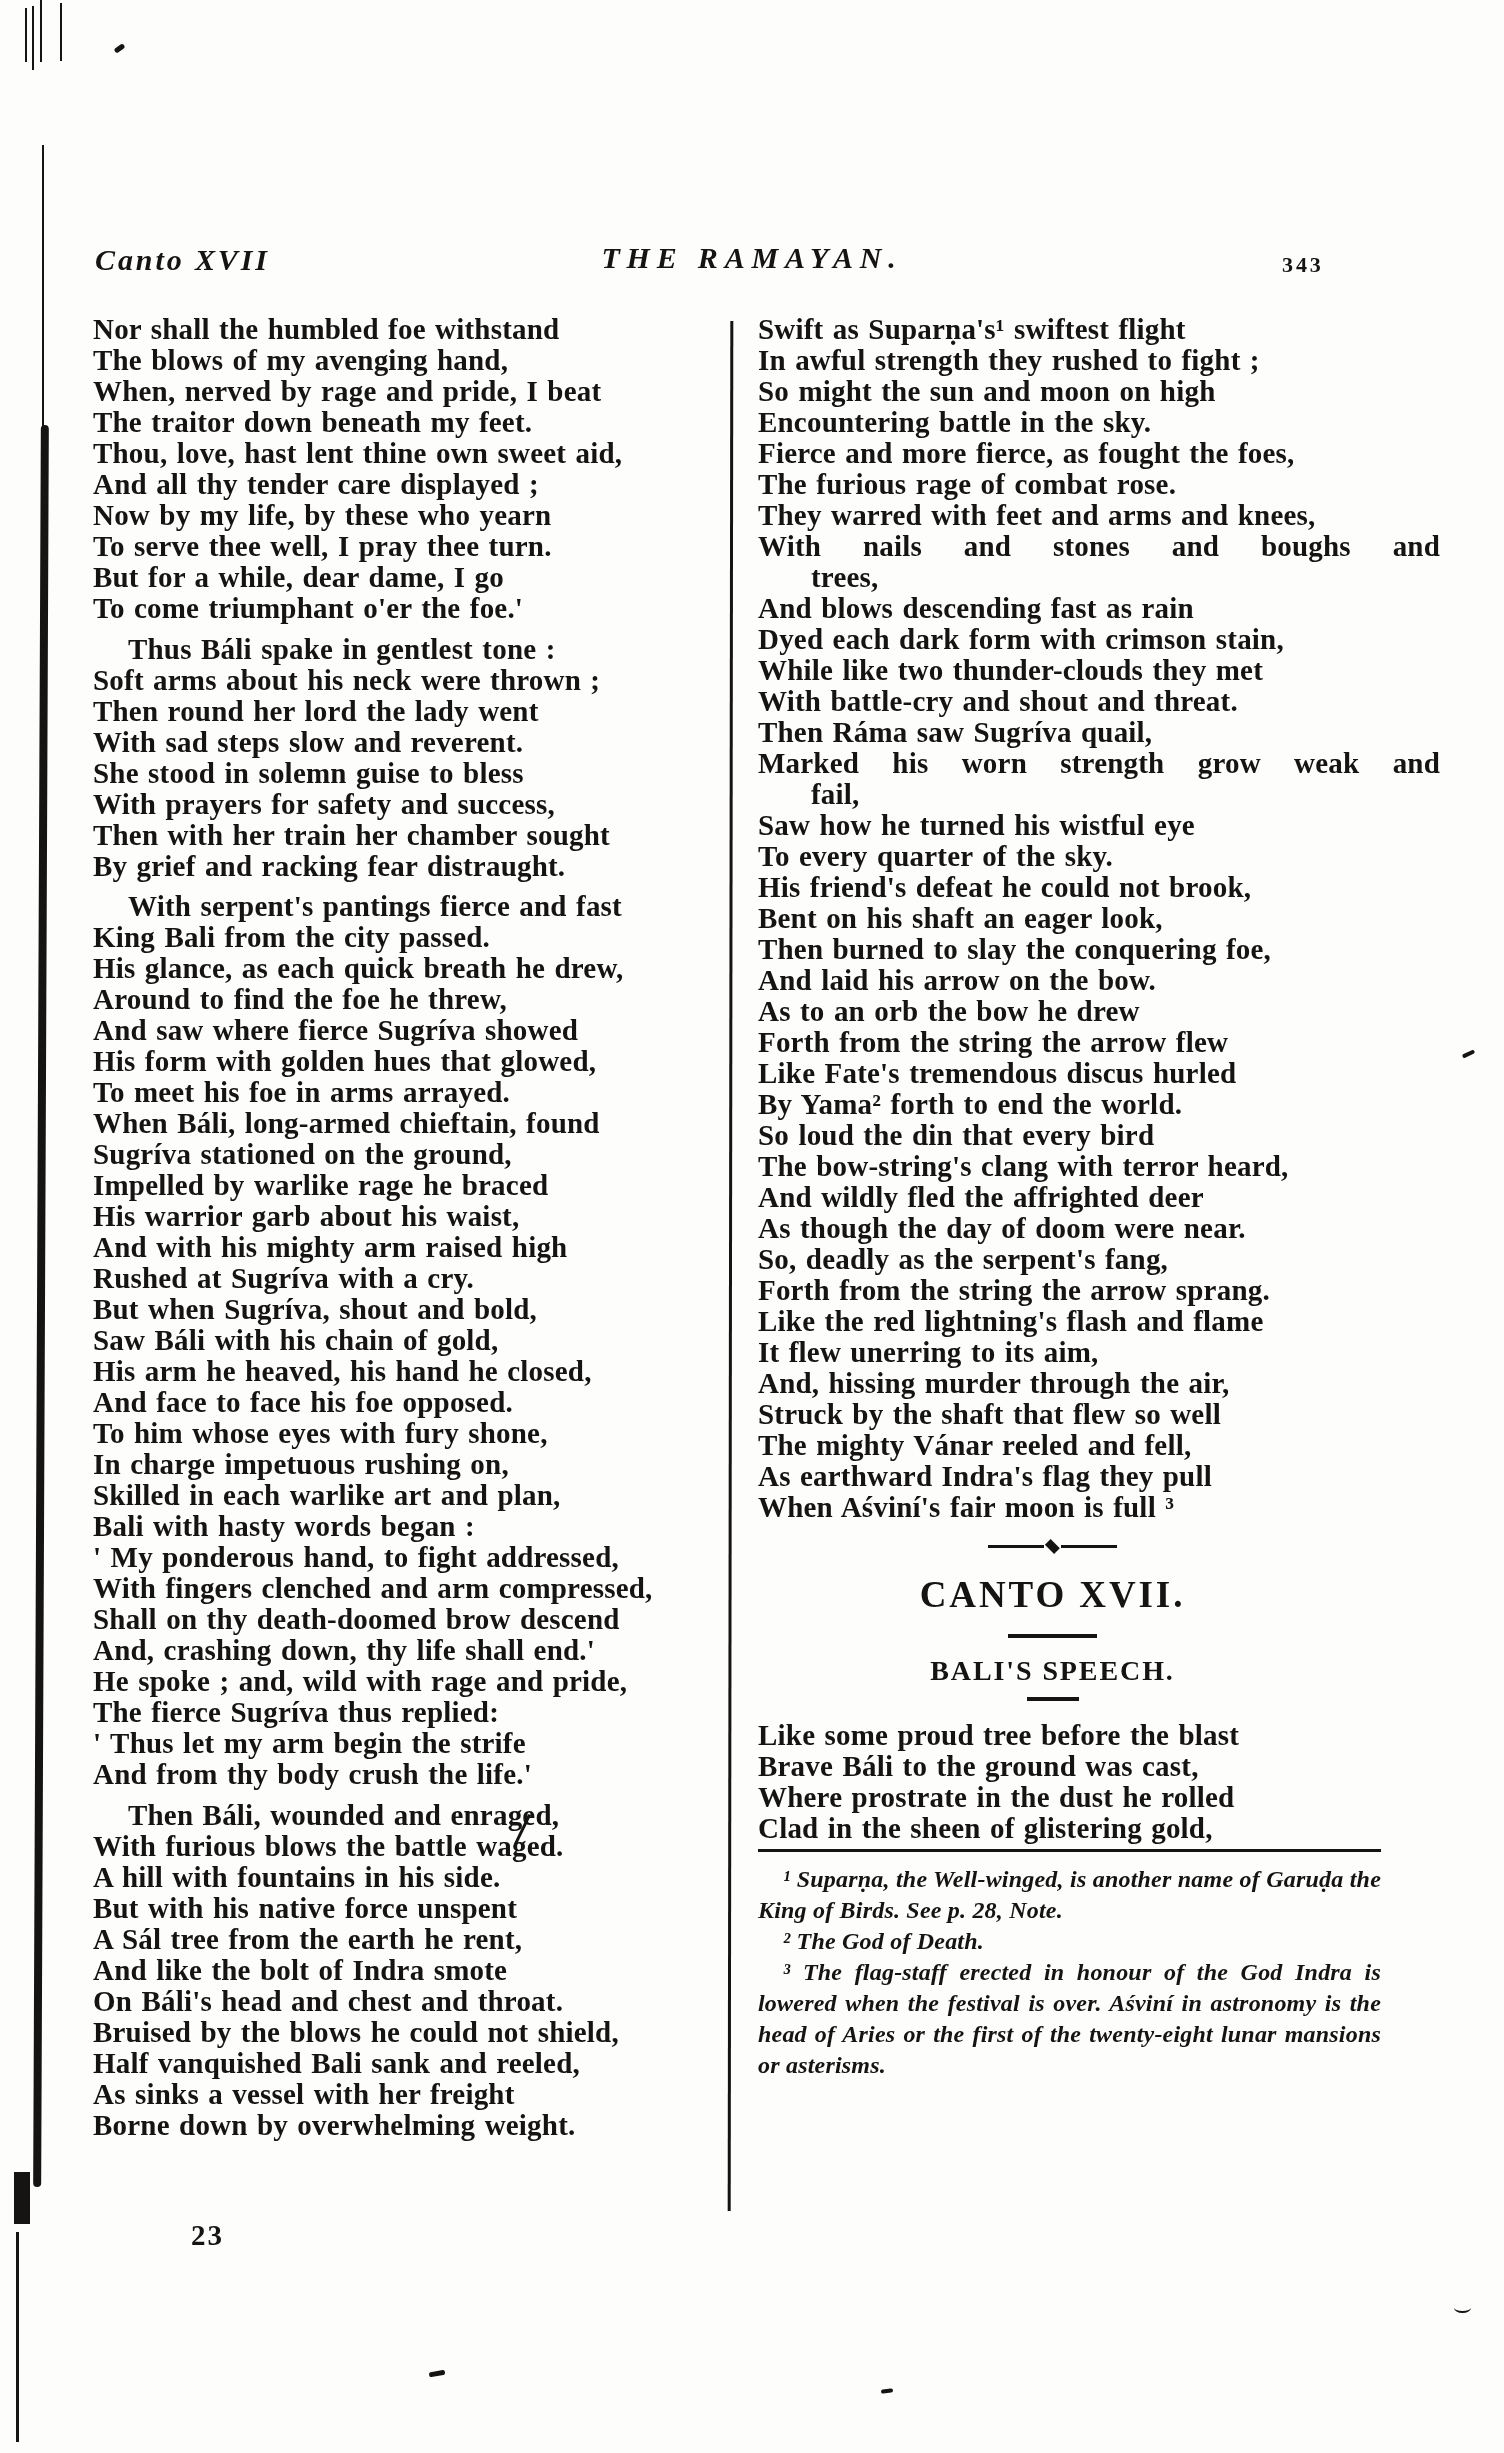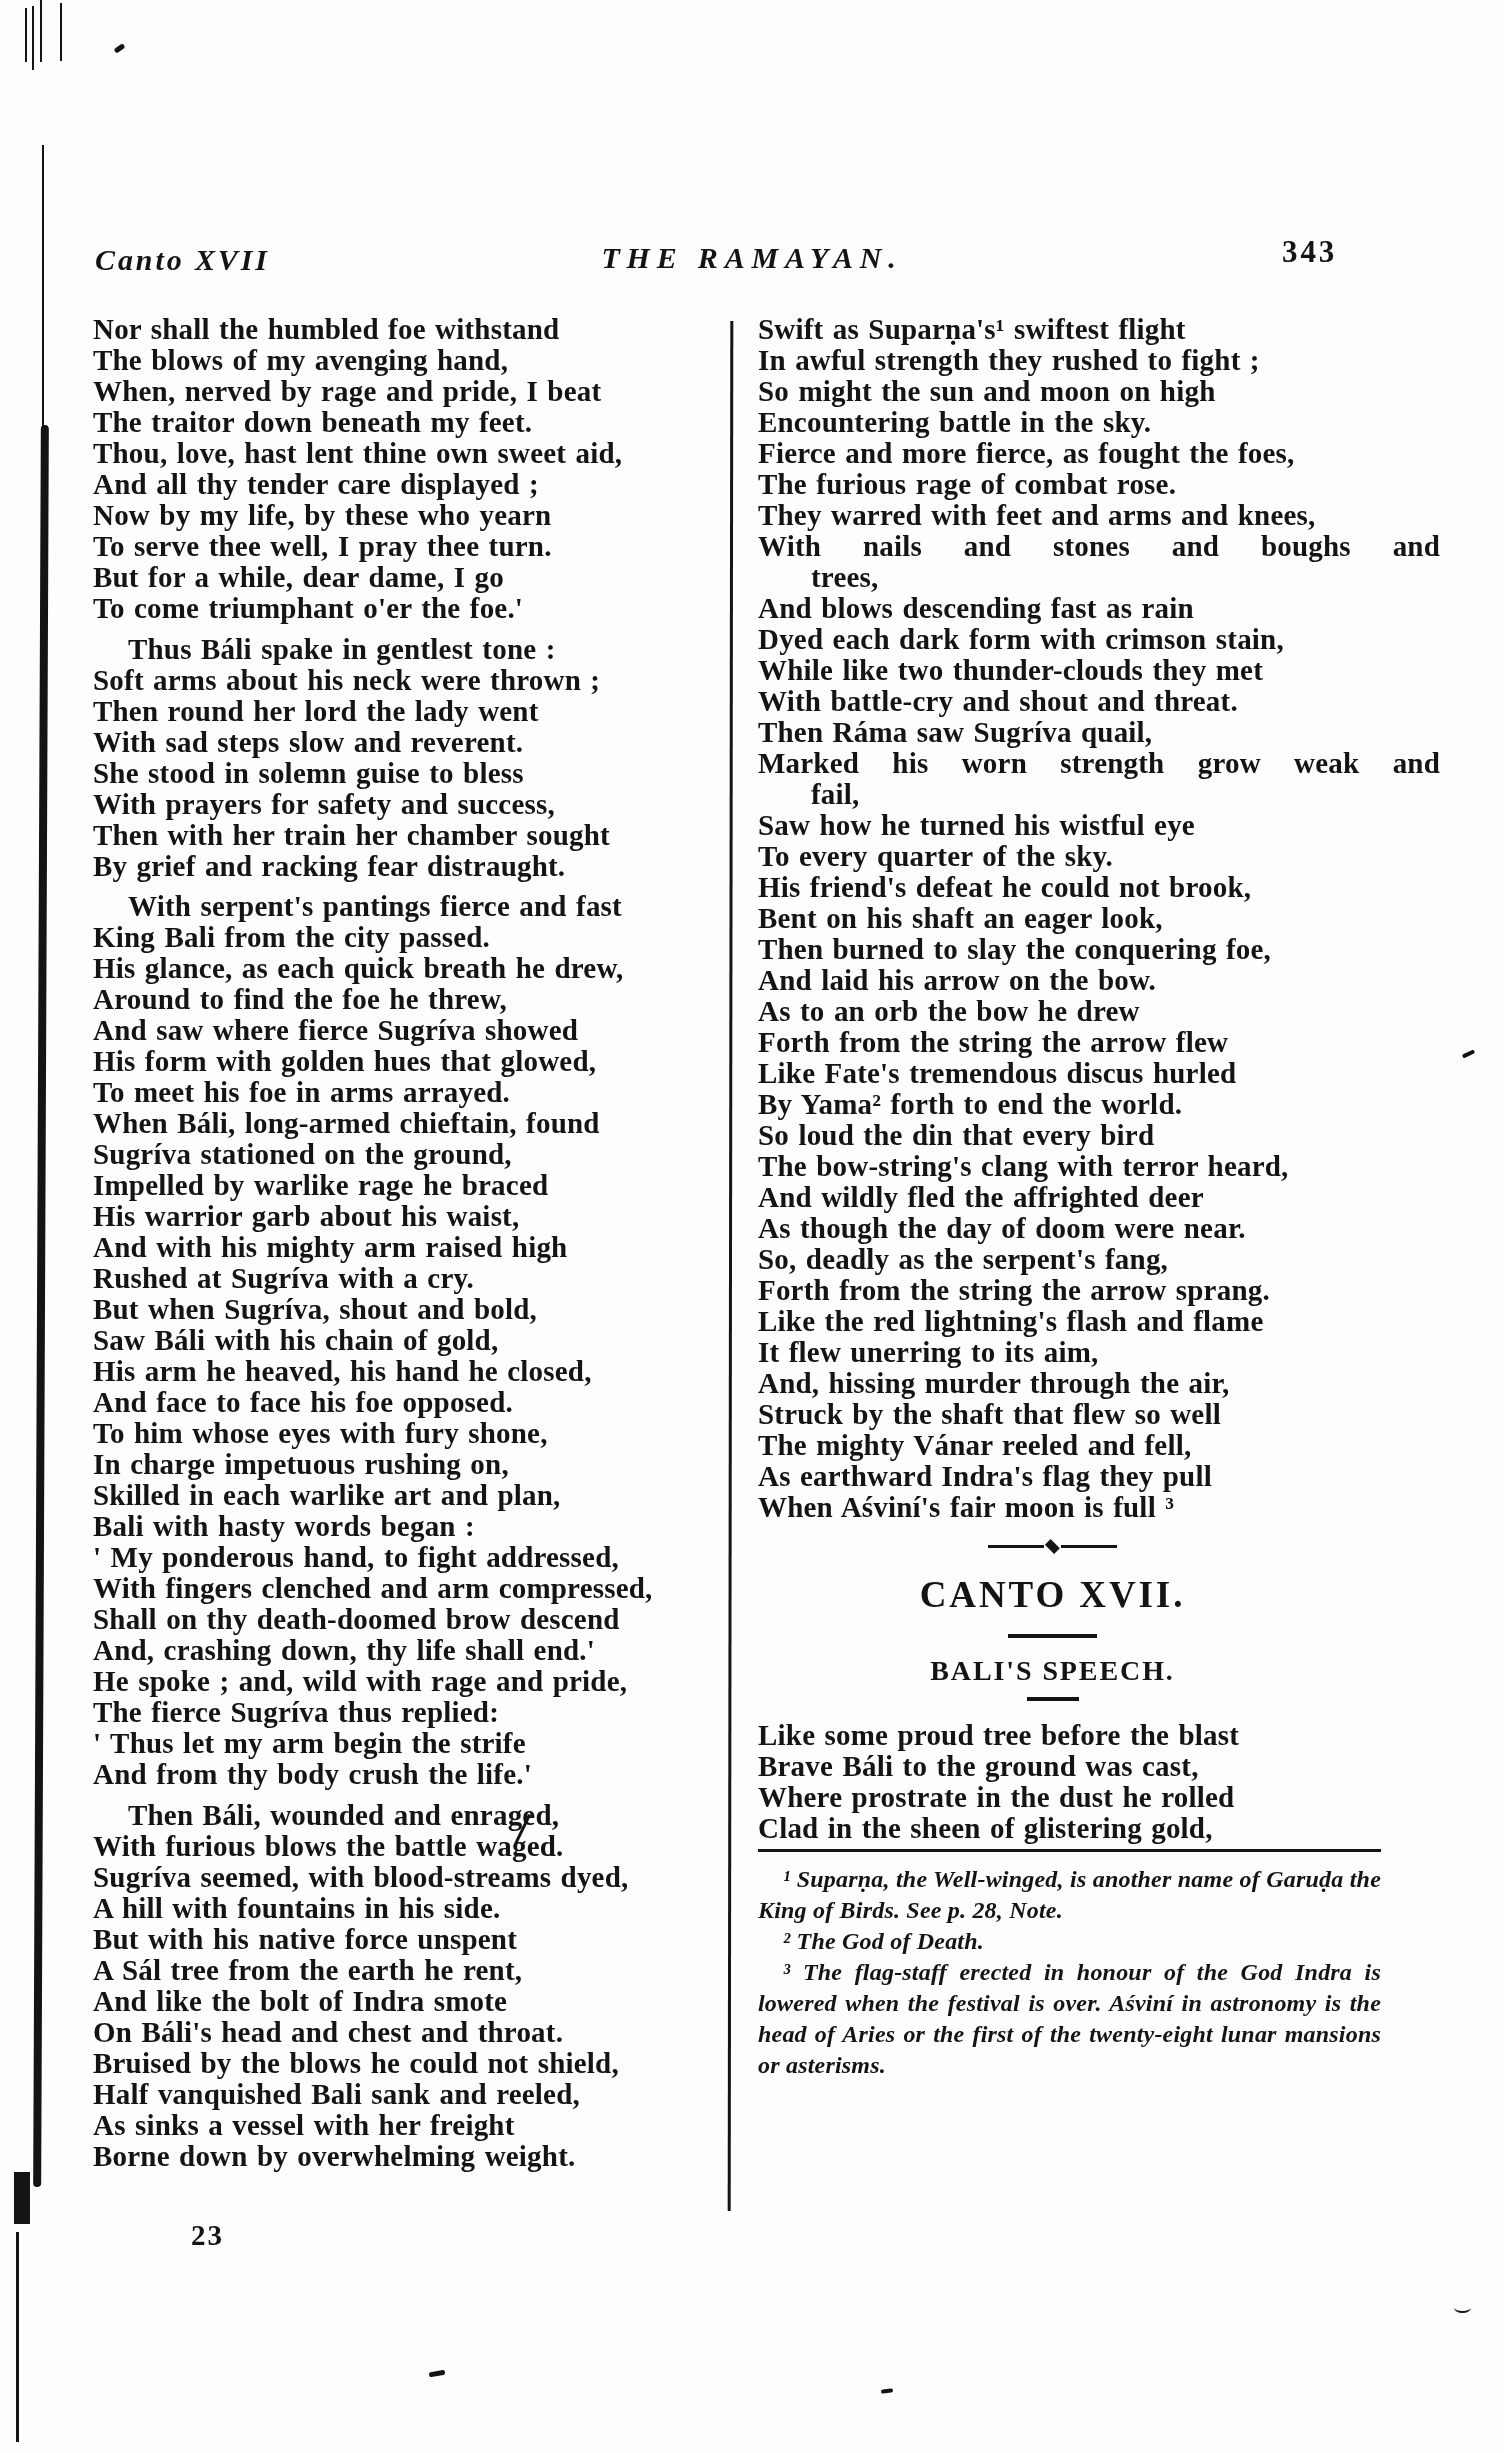--- a/index.html
+++ b/index.html
@@ -17,22 +17,22 @@
     position:absolute; left:95px; top:243px;
     font-style:italic; font-weight:700; font-size:30px; letter-spacing:2.9px;
     white-space:pre;
   }
   .head-title {
     position:absolute; left:0; width:1504px; top:241px; text-align:center;
     font-style:italic; font-weight:700; font-size:30px; letter-spacing:6.8px;
     white-space:pre;
   }
   .head-page {
-    position:absolute; left:1282px; top:234px;
-    font-weight:700; font-size:31px; letter-spacing:2.9px; white-space:pre;
+    position:absolute; left:1282px; top:252px;
+    font-weight:700; font-size:22px; letter-spacing:2.9px; white-space:pre;
   }
 
   
   .col { position:absolute; top:314px; }
   .col-left  { left:93px;  width:635px; }
   .col-right { left:758px; width:682px; }
   .vpara { margin:0 0 9.7px 0; }
   .vpara:last-child { margin-bottom:0; }
   .vline {
     font-size:29px; line-height:31px; font-weight:700;
@@ -165,21 +165,20 @@
         <div class="vline">Shall on thy death-doomed brow descend</div>
         <div class="vline">And, crashing down, thy life shall end.'</div>
         <div class="vline">He spoke ; and, wild with rage and pride,</div>
         <div class="vline">The fierce Sugríva thus replied:</div>
         <div class="vline">' Thus let my arm begin the strife</div>
         <div class="vline">And from thy body crush the life.'</div>
       </div>
       <div class="vpara indent">
         <div class="vline">Then Báli, wounded and enraged,</div>
         <div class="vline">With furious blows the battle waged.</div>
-        <div class="vline">Sugríva seemed, with blood-streams dyed,</div>
         <div class="vline">A hill with fountains in his side.</div>
         <div class="vline">But with his native force unspent</div>
         <div class="vline">A Sál tree from the earth he rent,</div>
         <div class="vline">And like the bolt of Indra smote</div>
         <div class="vline">On Báli's head and chest and throat.</div>
         <div class="vline">Bruised by the blows he could not shield,</div>
         <div class="vline">Half vanquished Bali sank and reeled,</div>
         <div class="vline">As sinks a vessel with her freight</div>
         <div class="vline">Borne down by overwhelming weight.</div>
       </div>

